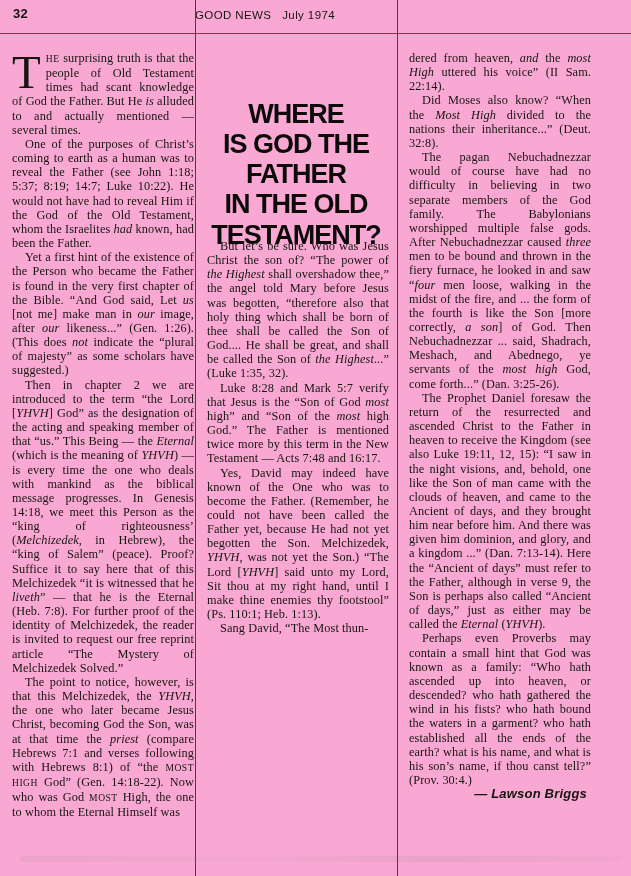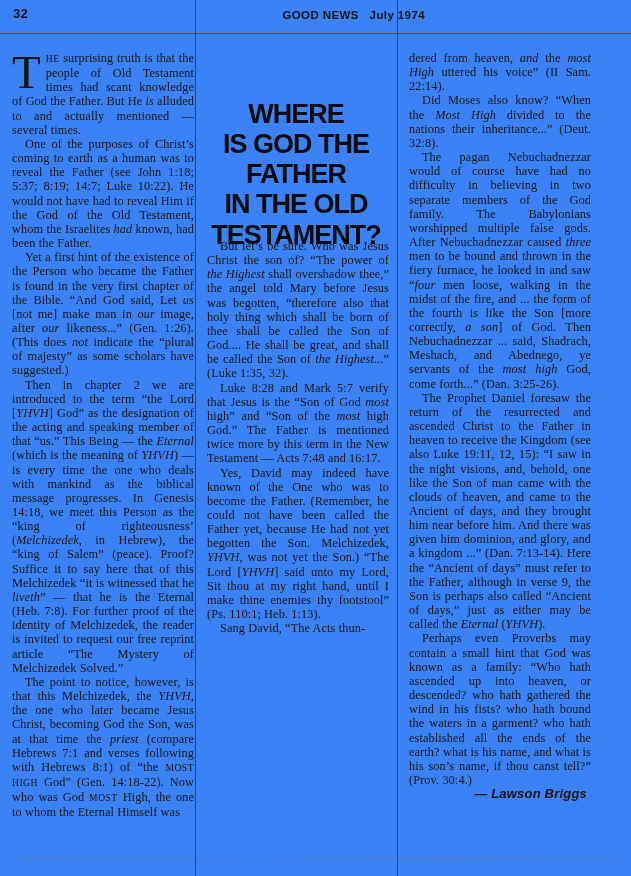--- a/index.html
+++ b/index.html
@@ -1,37 +1,36 @@
 <!DOCTYPE html>
 <html><head>
 <meta charset="utf-8">
 <style>
   html,body{margin:0;padding:0;background:#d8d6d2;}
   .page{
     position:relative;
     width:631px;height:876px;
-    background:#3b82f6;
+    background:#f9a8d4;
     font-family:"Liberation Serif", serif;
     color:#17150f;
     overflow:hidden;
     margin:0 auto;
   }
   
   .page-num{
     position:absolute;left:13px;top:6px;
     font-family:"Liberation Sans", sans-serif;
     font-weight:bold;font-size:13px;letter-spacing:.3px;
   }
   .header-title{
     position:absolute;left:195px;top:9px;width:202px;
-    text-align:right;
+    text-align:left;
     font-family:"Liberation Sans", sans-serif;
-    font-weight:bold;font-size:11.5px;letter-spacing:.4px;
+    font-weight:normal;font-size:11.5px;letter-spacing:.4px;
     white-space:pre;
-    padding-left:28px;
   }
   .header-rule{
     position:absolute;left:0;top:33px;width:631px;height:1px;
     background:#55524c;
   }
   .vrule{
     position:absolute;top:0;bottom:0;width:1px;background:#454239;
   }
   .vrule.r1{left:195px;}
   .vrule.r2{left:397px;}
@@ -106,21 +105,21 @@
       <p class="ind">One of the purposes of Christ’s coming to earth as a human was to reveal the Father (see John 1:18; 5:37; 8:19; 14:7; Luke 10:22). He would not have had to reveal Him if the God of the Old Testament, whom the Israelites <i>had</i> known, had been the Father.</p>
       <p class="ind">Yet a first hint of the existence of the Person who became the Father is found in the very first chapter of the Bible. “And God said, Let <i>us</i> [not me] make man in <i>our</i> image, after <i>our</i> likeness...” (Gen. 1:26). (This does <i>not</i> indicate the “plural of majesty” as some scholars have suggested.)</p>
       <p class="ind">Then in chapter 2 we are introduced to the term “the Lord [<i>YHVH</i>] God” as the designation of the acting and speaking member of that “us.” This Being — the <i>Eternal</i> (which is the meaning of <i>YHVH</i>) — is every time the one who deals with mankind as the biblical message progresses. In Genesis 14:18, we meet this Person as the “king of righteousness’ (<i>Melchizedek</i>, in Hebrew), the “king of Salem” (peace). Proof? Suffice it to say here that of this Melchizedek “it is witnessed that he <i>liveth</i>” — that he is the Eternal (Heb. 7:8). For further proof of the identity of Melchizedek, the reader is invited to request our free reprint article “The Mystery of Melchizedek Solved.”</p>
       <p class="ind">The point to notice, however, is that this Melchizedek, the <i>YHVH</i>, the one who later became Jesus Christ, becoming God the Son, was at that time the <i>priest</i> (compare Hebrews 7:1 and verses following with Hebrews 8:1) of “the <span class="sc">MOST HIGH</span> God” (Gen. 14:18-22). Now who was God <span class="sc">MOST</span> High, the one to whom the Eternal Himself was</p>
     </div>
 
   <div class="col col2">
       <p class="ind">But let’s be sure. Who was Jesus Christ the son of? “The power of <i>the Highest</i> shall overshadow thee,” the angel told Mary before Jesus was begotten, “therefore also that holy thing which shall be born of thee shall be called the Son of God.... He shall be great, and shall be called the Son of <i>the Highest</i>...” (Luke 1:35, 32).</p>
       <p class="ind">Luke 8:28 and Mark 5:7 verify that Jesus is the “Son of God <i>most</i> high” and “Son of the <i>most</i> high God.” The Father is mentioned twice more by this term in the New Testament — Acts 7:48 and 16:17.</p>
       <p class="ind">Yes, David may indeed have known of the One who was to become the Father. (Remember, he could not have been called the Father yet, because He had not yet begotten the Son. Melchizedek, <i>YHVH</i>, was not yet the Son.) “The Lord [<i>YHVH</i>] said unto my Lord, Sit thou at my right hand, until I make thine enemies thy footstool” (Ps. 110:1; Heb. 1:13).</p>
-      <p class="ind">Sang David, “The Acts thun-</p>
+      <p class="ind">Sang David, “The Most thun-</p>
     </div>
 
   <div class="col col3">
 
   <p class="noind">dered from heaven, <i>and</i> the <i>most High</i> uttered his voice” (II Sam. 22:14).</p>
       <p class="ind">Did Moses also know? “When the <i>Most High</i> divided to the nations their inheritance...” (Deut. 32:8).</p>
       <p class="ind">The pagan Nebuchadnezzar would of course have had no difficulty in believing in two separate members of the God family. The Babylonians worshipped multiple false gods. After Nebuchadnezzar caused <i>three</i> men to be bound and thrown in the fiery furnace, he looked in and saw “<i>four</i> men loose, walking in the midst of the fire, and ... the form of the fourth is like the Son [more correctly, <i>a son</i>] of God. Then Nebuchadnezzar ... said, Shadrach, Meshach, and Abednego, ye servants of the <i>most high</i> God, come forth...” (Dan. 3:25-26).</p>
       <p class="ind">The Prophet Daniel foresaw the return of the resurrected and ascended Christ to the Father in heaven to receive the Kingdom (see also Luke 19:11, 12, 15): “I saw in the night visions, and, behold, one like the Son of man came with the clouds of heaven, and came to the Ancient of days, and they brought him near before him. And there was given him dominion, and glory, and a kingdom ...” (Dan. 7:13-14). Here the “Ancient of days” must refer to the Father, although in verse 9, the Son is perhaps also called “Ancient of days,” just as either may be called the <i>Eternal</i> (<i>YHVH</i>).</p>
       <p class="ind">Perhaps even Proverbs may contain a small hint that God was known as a family: “Who hath ascended up into heaven, or descended? who hath gathered the wind in his fists? who hath bound the waters in a garment? who hath established all the ends of the earth? what is his name, and what is his son’s name, if thou canst tell?” (Prov. 30:4.)</p>
       <div class="byline">— Lawson Briggs</div>

